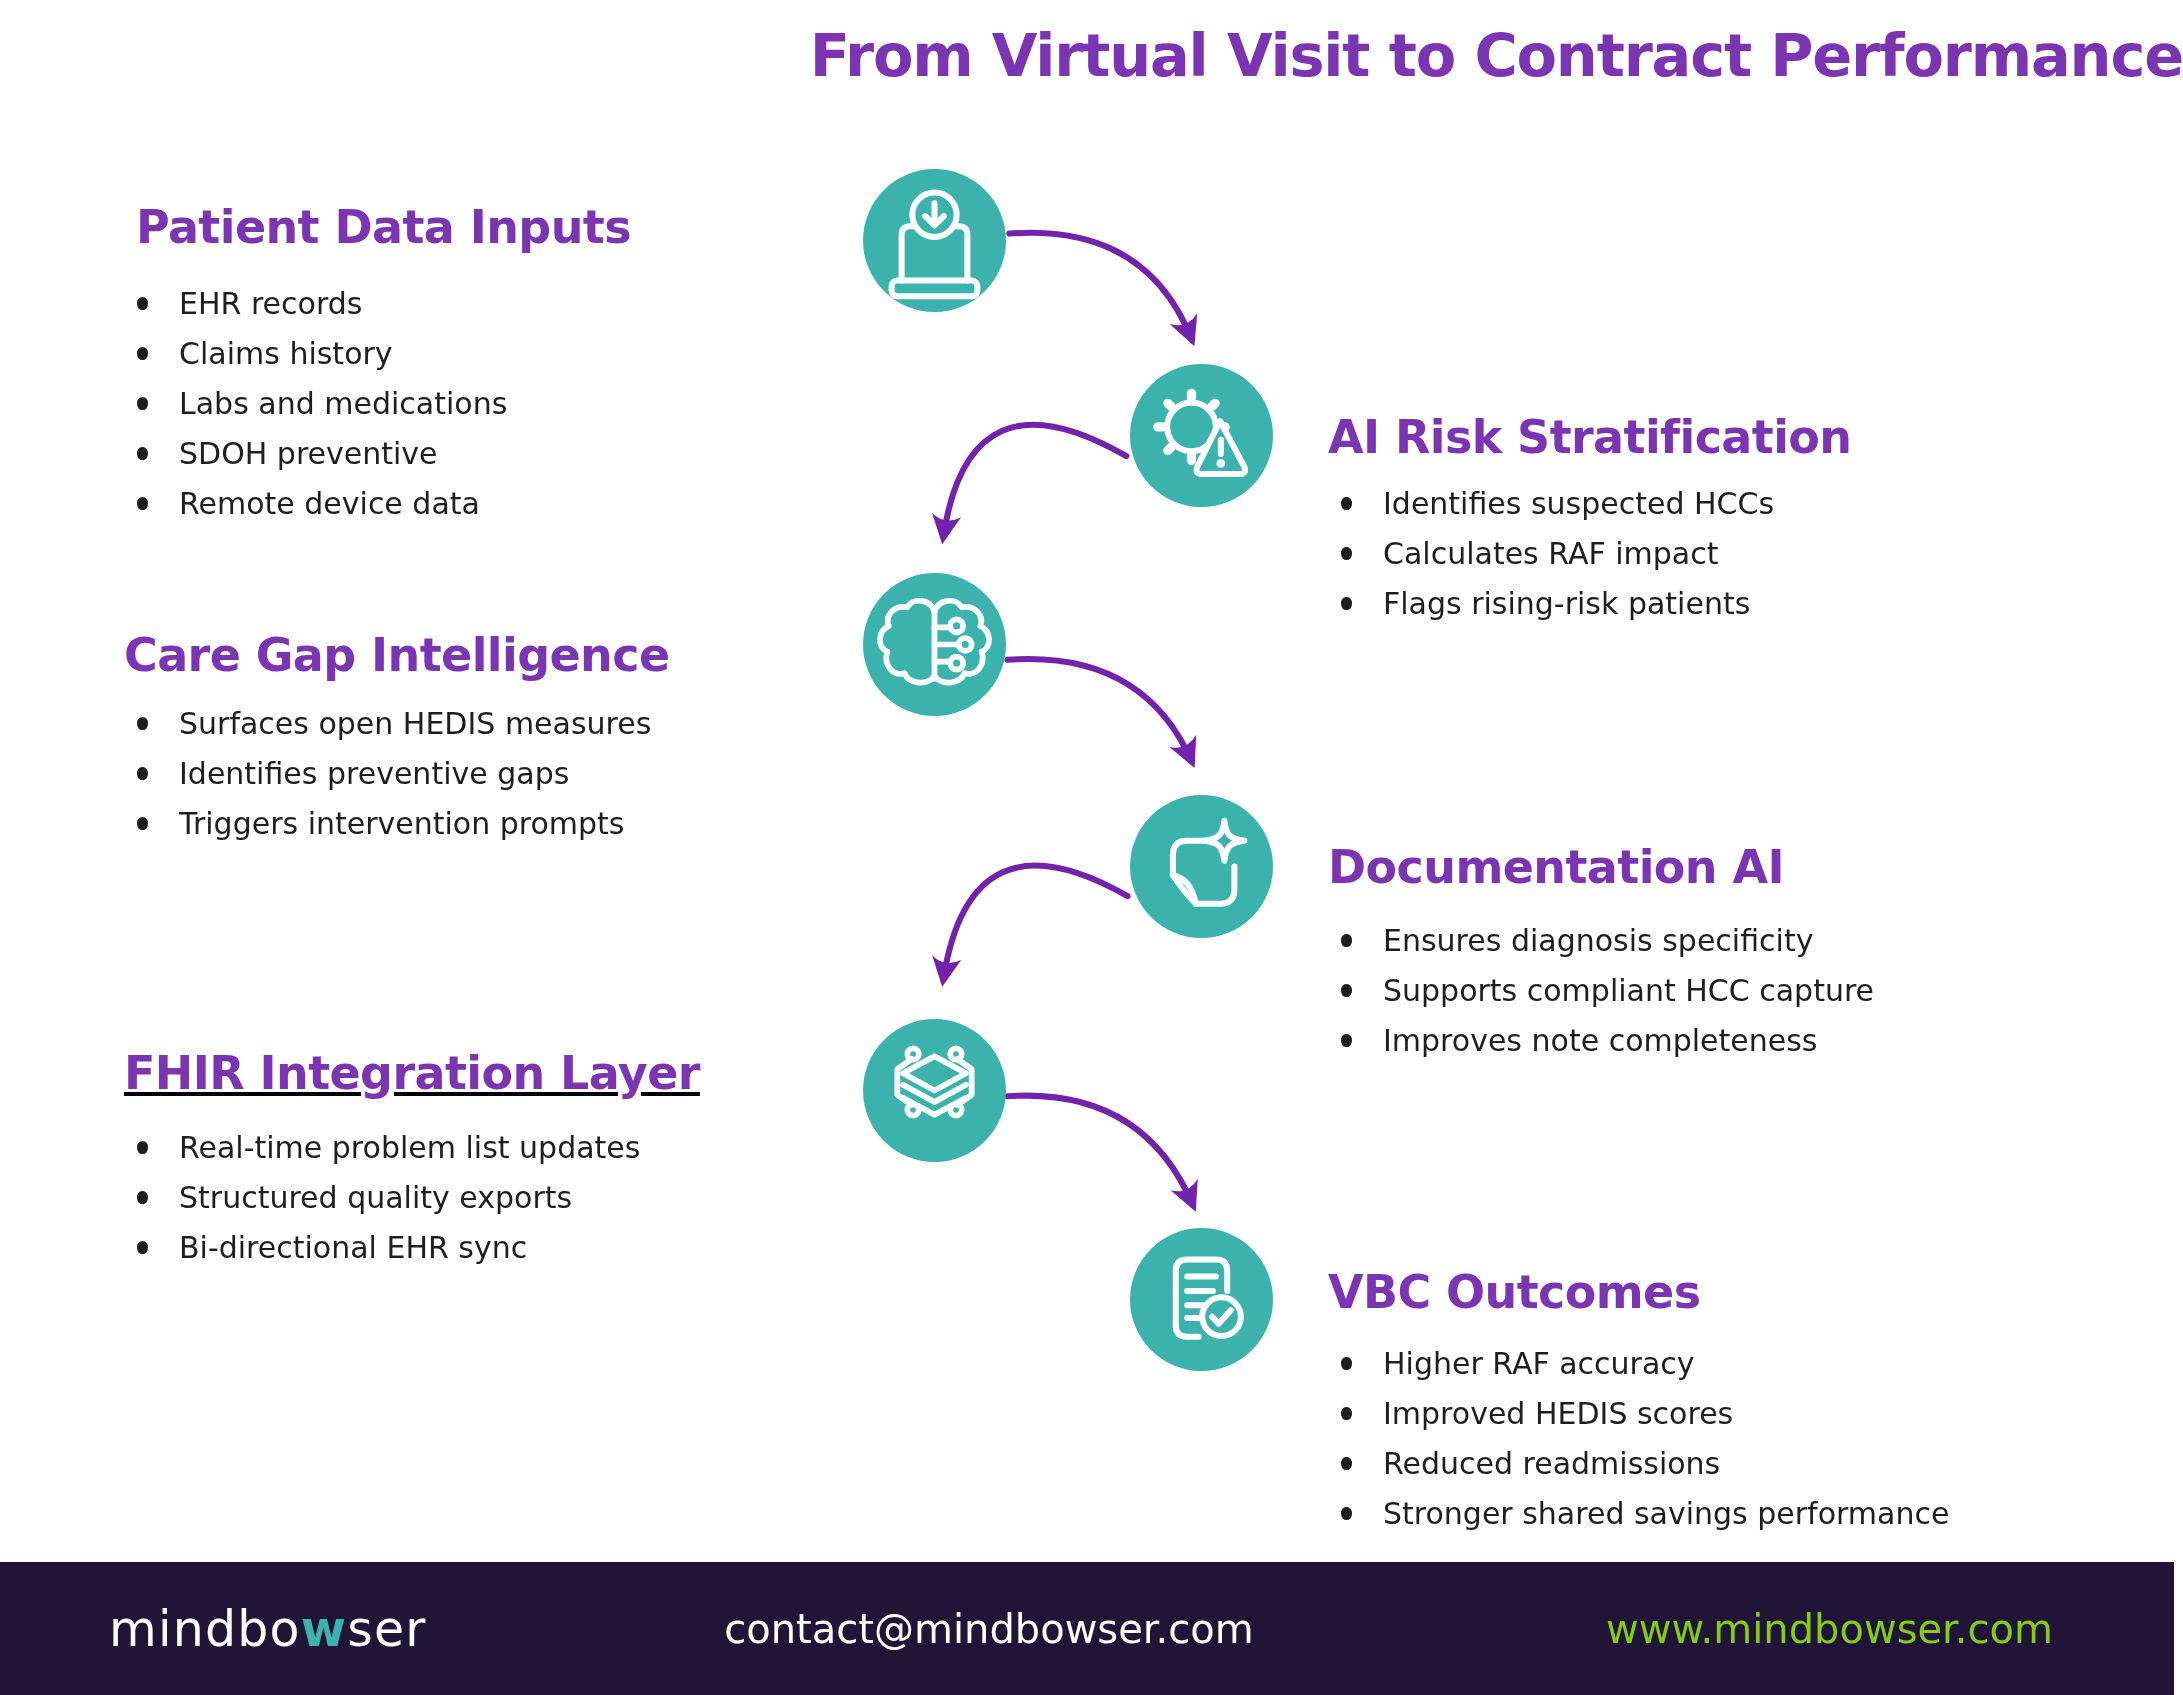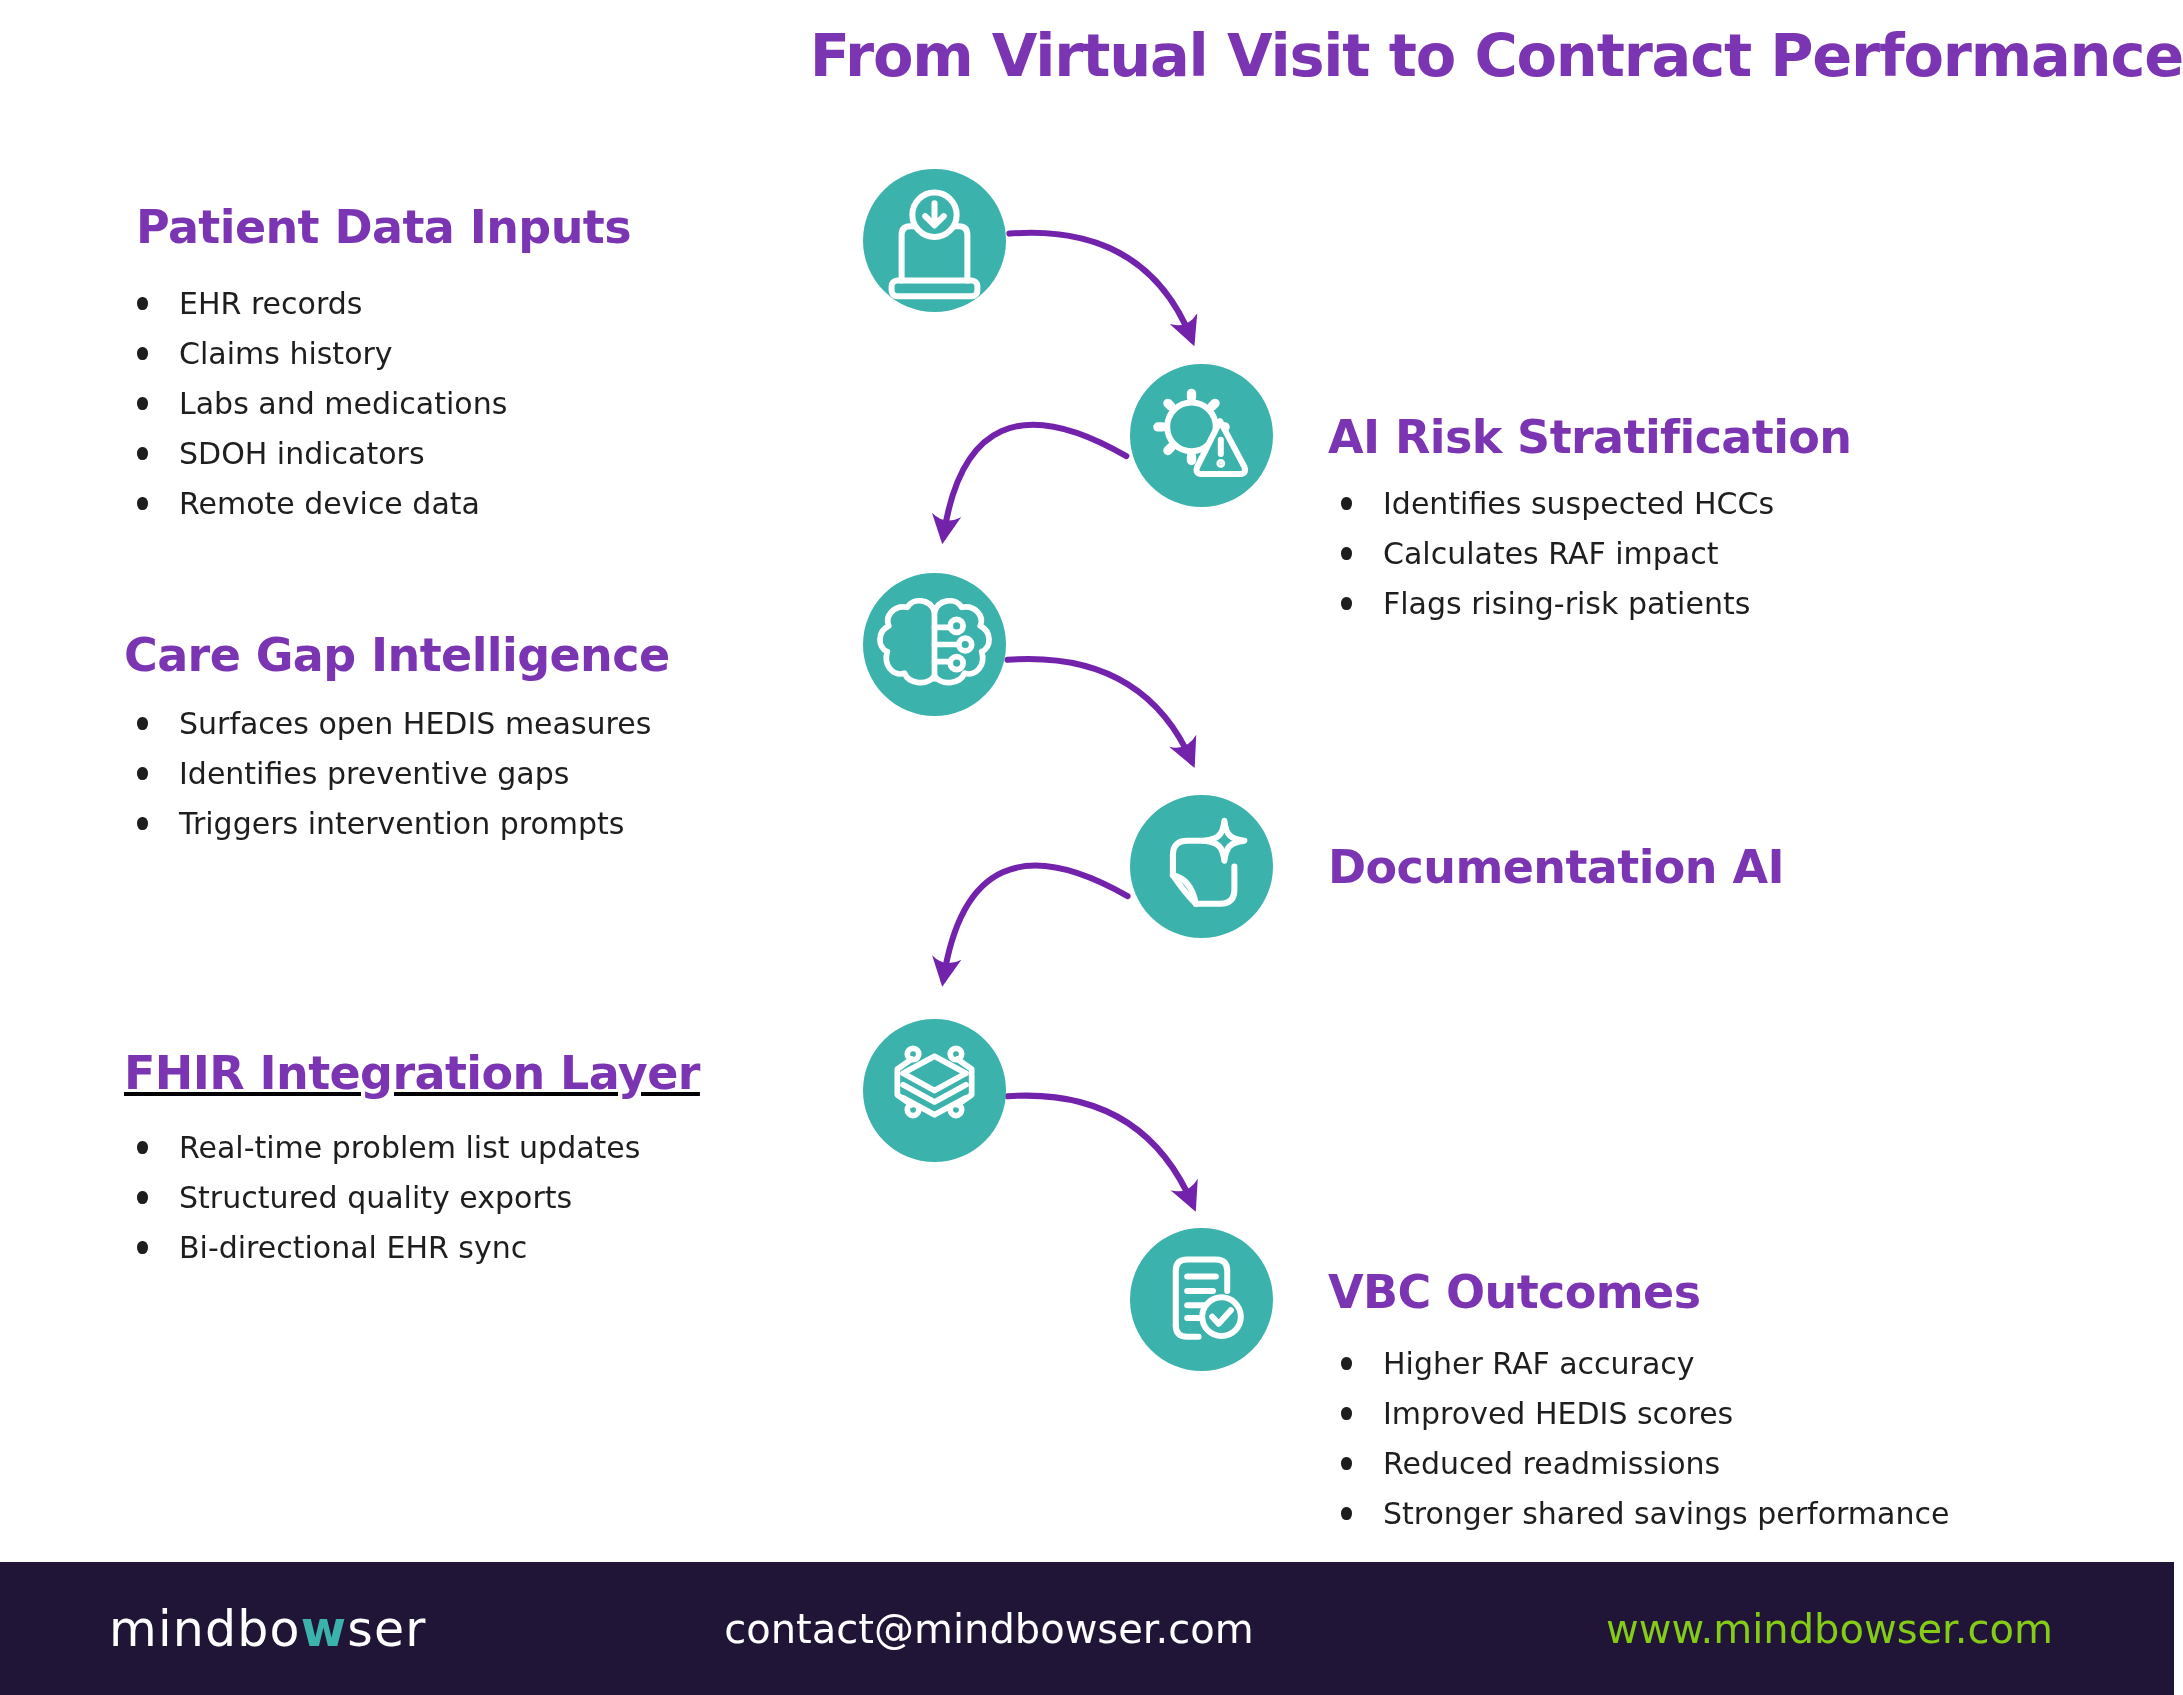--- a/index.html
+++ b/index.html
@@ -194,21 +194,21 @@
     </svg>
   </div>
 
   <section class="section" id="sec-patient">
     <h2>Patient Data Inputs</h2>
   </section>
   <ul class="bullets" id="list-patient">
     <li>EHR records</li>
     <li>Claims history</li>
     <li>Labs and medications</li>
-    <li>SDOH indicators</li>
+    <li>SDOH preventive</li>
     <li>Remote device data</li>
   </ul>
 
   <section class="section" id="sec-caregap">
     <h2>Care Gap Intelligence</h2>
   </section>
   <ul class="bullets" id="list-caregap">
     <li>Surfaces open HEDIS measures</li>
     <li>Identifies preventive gaps</li>
     <li>Triggers intervention prompts</li>
@@ -228,20 +228,25 @@
   </section>
   <ul class="bullets" id="list-airisk">
     <li>Identifies suspected HCCs</li>
     <li>Calculates RAF impact</li>
     <li>Flags rising-risk patients</li>
   </ul>
 
   <section class="section" id="sec-docai">
     <h2>Documentation AI</h2>
   </section>
+  <ul class="bullets" id="list-docai">
+    <li>Ensures diagnosis specificity</li>
+    <li>Supports compliant HCC capture</li>
+    <li>Improves note completeness</li>
+  </ul>
 
   <section class="section" id="sec-vbc">
     <h2>VBC Outcomes</h2>
   </section>
   <ul class="bullets" id="list-vbc">
     <li>Higher RAF accuracy</li>
     <li>Improved HEDIS scores</li>
     <li>Reduced readmissions</li>
     <li>Stronger shared savings performance</li>
   </ul>

